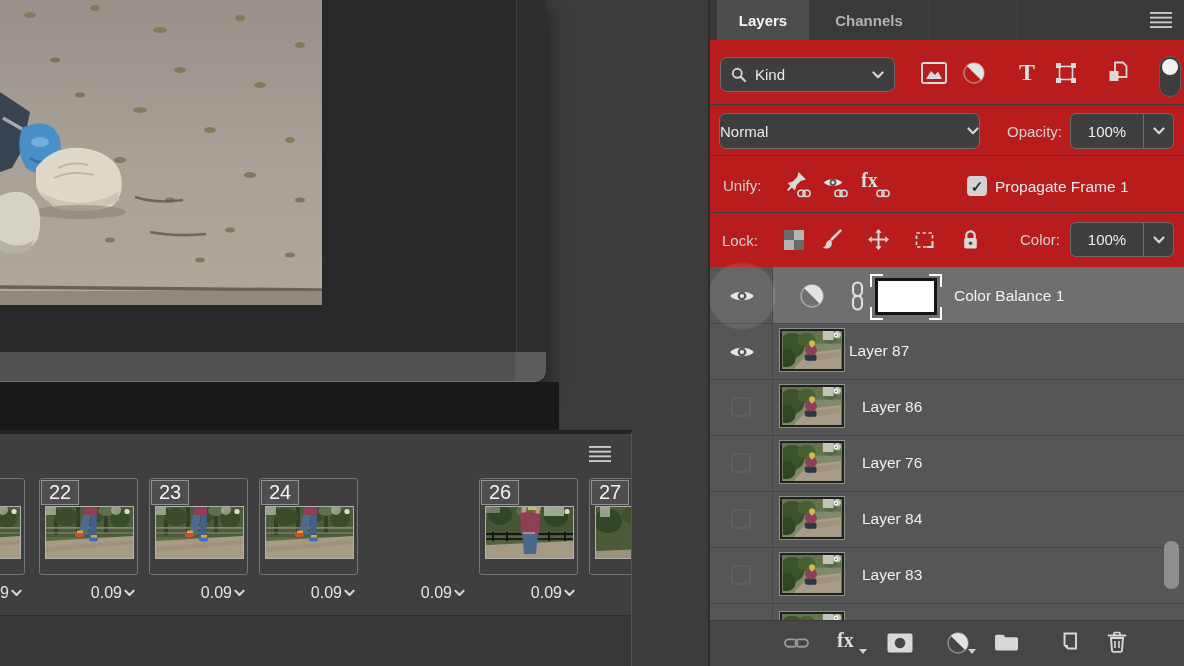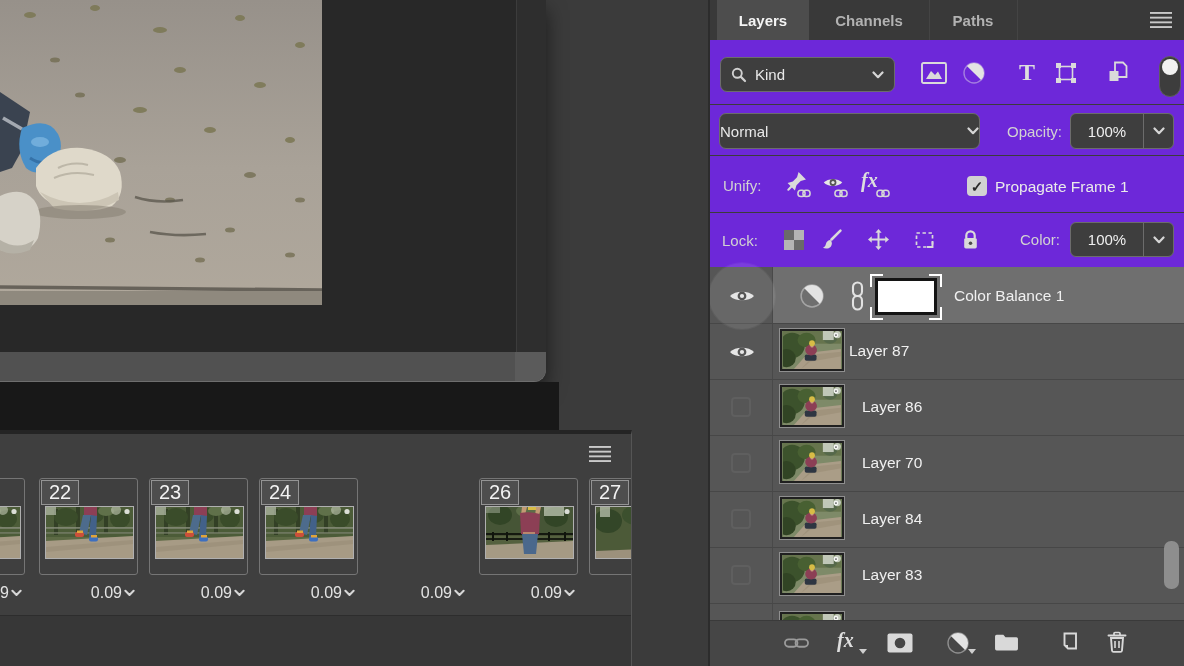--- a/index.html
+++ b/index.html
@@ -24,35 +24,35 @@
     border-top:4px solid #242424;border-right:1px solid #555;overflow:hidden}
   .tl-burger{color:#c9c9c9}
   .frame{top:44px;width:99px;height:97px;border:1px solid #757575;border-radius:3px}
   .fnum{position:absolute;left:1px;top:1px;min-width:22px;padding:2px 7px 3px 7px;
     background:#4e4e4e;border:1px solid #949494;color:#f2f2f2;font-size:20px;line-height:18px}
   .fthumb{position:absolute;left:5px;top:27px;width:87px;height:51px;border:1px solid #b0b0b0;box-sizing:content-box}
   .fdelay{top:148px;width:99px;height:22px;font-size:16px;color:#e3e3e3;
     display:flex;align-items:center;justify-content:flex-end;gap:2px;padding-right:3px}
   .tl-bottom{left:0;top:181px;width:632px;height:55px;background:#373737;border-top:1px solid #2d2d2d}
   
-  .rpanel{left:708px;top:0;width:476px;height:666px;background:#6d28d9;border-left:2px solid #2c2c2c;overflow:hidden}
+  .rpanel{left:708px;top:0;width:476px;height:666px;background:#b91c1c;border-left:2px solid #2c2c2c;overflow:hidden}
   .tabbar{left:0;top:0;width:476px;height:40px;background:#393939}
   .tab-active-bg{left:7px;top:0;width:92px;height:40px;background:#4d4d4d}
   .tab{height:40px;display:flex;align-items:center;justify-content:center;font-size:15px;font-weight:600}
   .tab-on{color:#f4f4f4}
   .tab-off{color:#b2b2b2}
   .tab-sep{top:0;width:1px;height:40px;background:#444}
   .dd{background:#3e3e3e;border:1px solid #6c6c6c;border-radius:7px;display:flex;align-items:center}
   .dd-label{font-size:15px;color:#e9e9e9}
   .combo{background:#3e3e3e;border:1px solid #6c6c6c;border-radius:6px;display:flex;align-items:stretch}
   .combo-val{flex:1;display:flex;align-items:center;justify-content:center;font-size:15px;color:#efefef}
   .combo-chev{width:29px;border-left:1px solid #6c6c6c;display:flex;align-items:center;justify-content:center}
   .lbl{font-size:15px;color:#d2d2d2}
   .divh{left:0;width:476px;height:1px;background:#3c3c3c}
-  .fxtext{font-family:"Liberation Serif",serif;font-style:italic;font-weight:bold;color:#dedede}
+  .fxtext{font-family:"Liberation Serif",serif;font-weight:bold;color:#dedede}
   .checkbox{background:#d2d2d2;border-radius:4px;color:#2b2b2b;font-size:15px;font-weight:bold;
     display:flex;align-items:center;justify-content:center;line-height:1}
   
   .llist{left:0;top:267px;width:476px;height:353px;background:#565656}
   .row-sep{left:0;width:476px;height:1px;background:#474747}
   .vdiv{left:62px;top:0;width:1px;height:353px;background:#494949}
   .sel-bg{left:63px;top:0;width:413px;height:56px;background:#6f6f6f}
   .click-circle{left:-1px;top:-4px;width:66px;height:66px;border-radius:50%;
     background:rgba(255,255,255,.10);box-shadow:0 0 0 1px rgba(255,255,255,.05)}
   .lthumb{width:64px;height:42px;border:2px solid #202020;outline:1px solid #8f8f8f;background:#6b7a55}
@@ -396,21 +396,20 @@
 
   <div class="abs tl-bottom"></div>
 </div>
 
 <div class="abs rpanel">
 
   <div class="abs tabbar">
     <div class="abs tab-active-bg"></div>
     <div class="abs tab tab-on" style="left:7px;top:0;width:92px">Layers</div>
     <div class="abs tab tab-off" style="left:99px;top:0;width:120px">Channels</div>
-    <div class="abs tab tab-off" style="left:219px;top:0;width:88px">Paths</div>
     <div class="abs tab-sep" style="left:219px"></div>
     <div class="abs tab-sep" style="left:307px"></div>
     <svg class="abs ic" style="left:439px;top:12px;color:#c9c9c9" width="24" height="16">
         <use href="#sym-burger"></use>
       </svg>
   </div>
 
   <div class="abs dd" style="left:10px;top:57px;width:175px;height:35px;padding:0 10px">
     <svg class="ic" width="16" height="16">
         <use href="#sym-search"></use>
@@ -561,21 +560,21 @@
       <div class="abs lname" style="left:89px;top:19px">Layer 86</div>
     </div>
 
     <div class="abs visbox" style="left:21px;top:186px"></div>
     <div class="abs" style="left:63px;top:168px;width:413px;height:56px">
       <div class="abs lthumb" style="left:7px;top:6px">
         <svg viewBox="0 0 64 42">
             <use href="#sym-scene"></use>
           </svg>
       </div>
-      <div class="abs lname" style="left:89px;top:19px">Layer 70</div>
+      <div class="abs lname" style="left:89px;top:19px">Layer 76</div>
     </div>
 
     <div class="abs visbox" style="left:21px;top:242px"></div>
     <div class="abs" style="left:63px;top:224px;width:413px;height:56px">
       <div class="abs lthumb" style="left:7px;top:6px">
         <svg viewBox="0 0 64 42">
             <use href="#sym-scene"></use>
           </svg>
       </div>
       <div class="abs lname" style="left:89px;top:19px">Layer 84</div>

